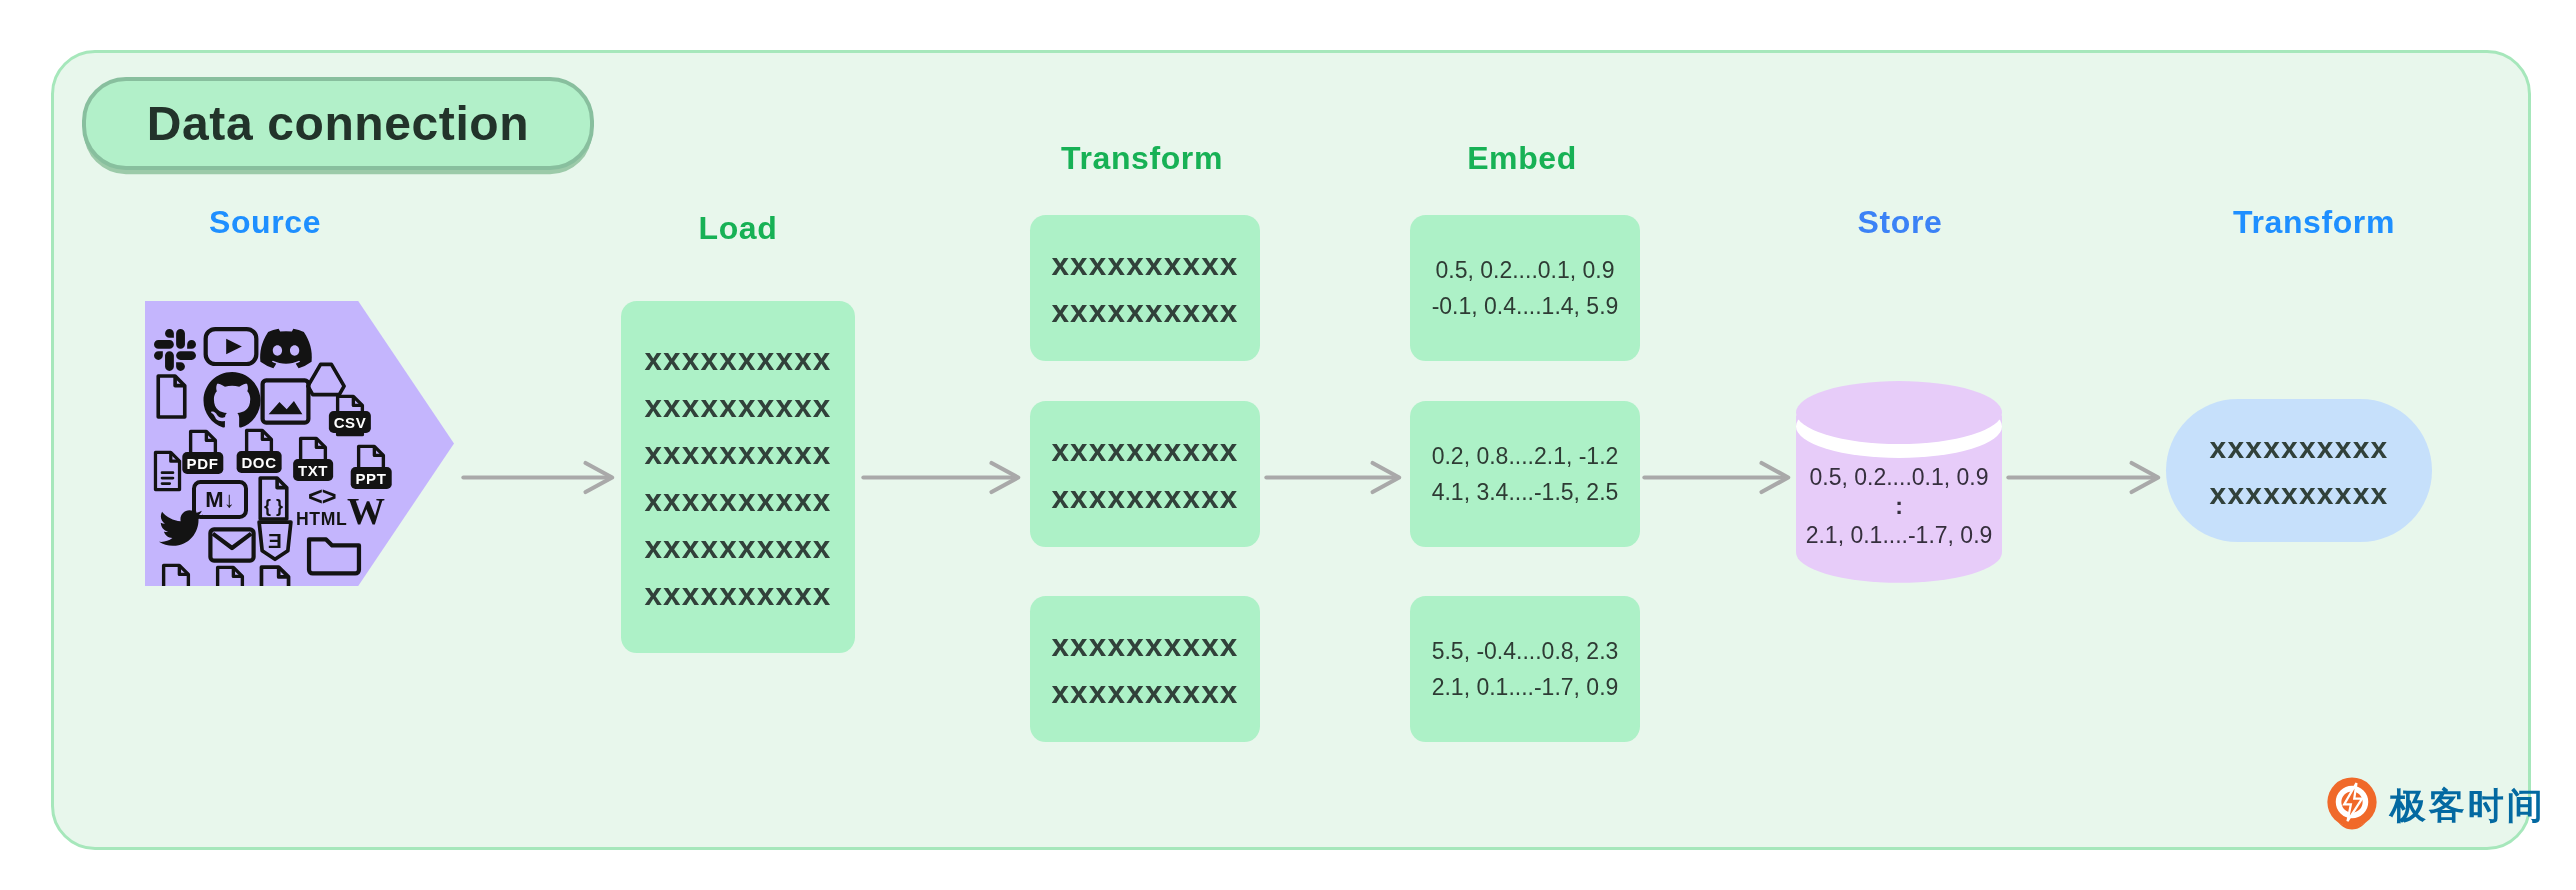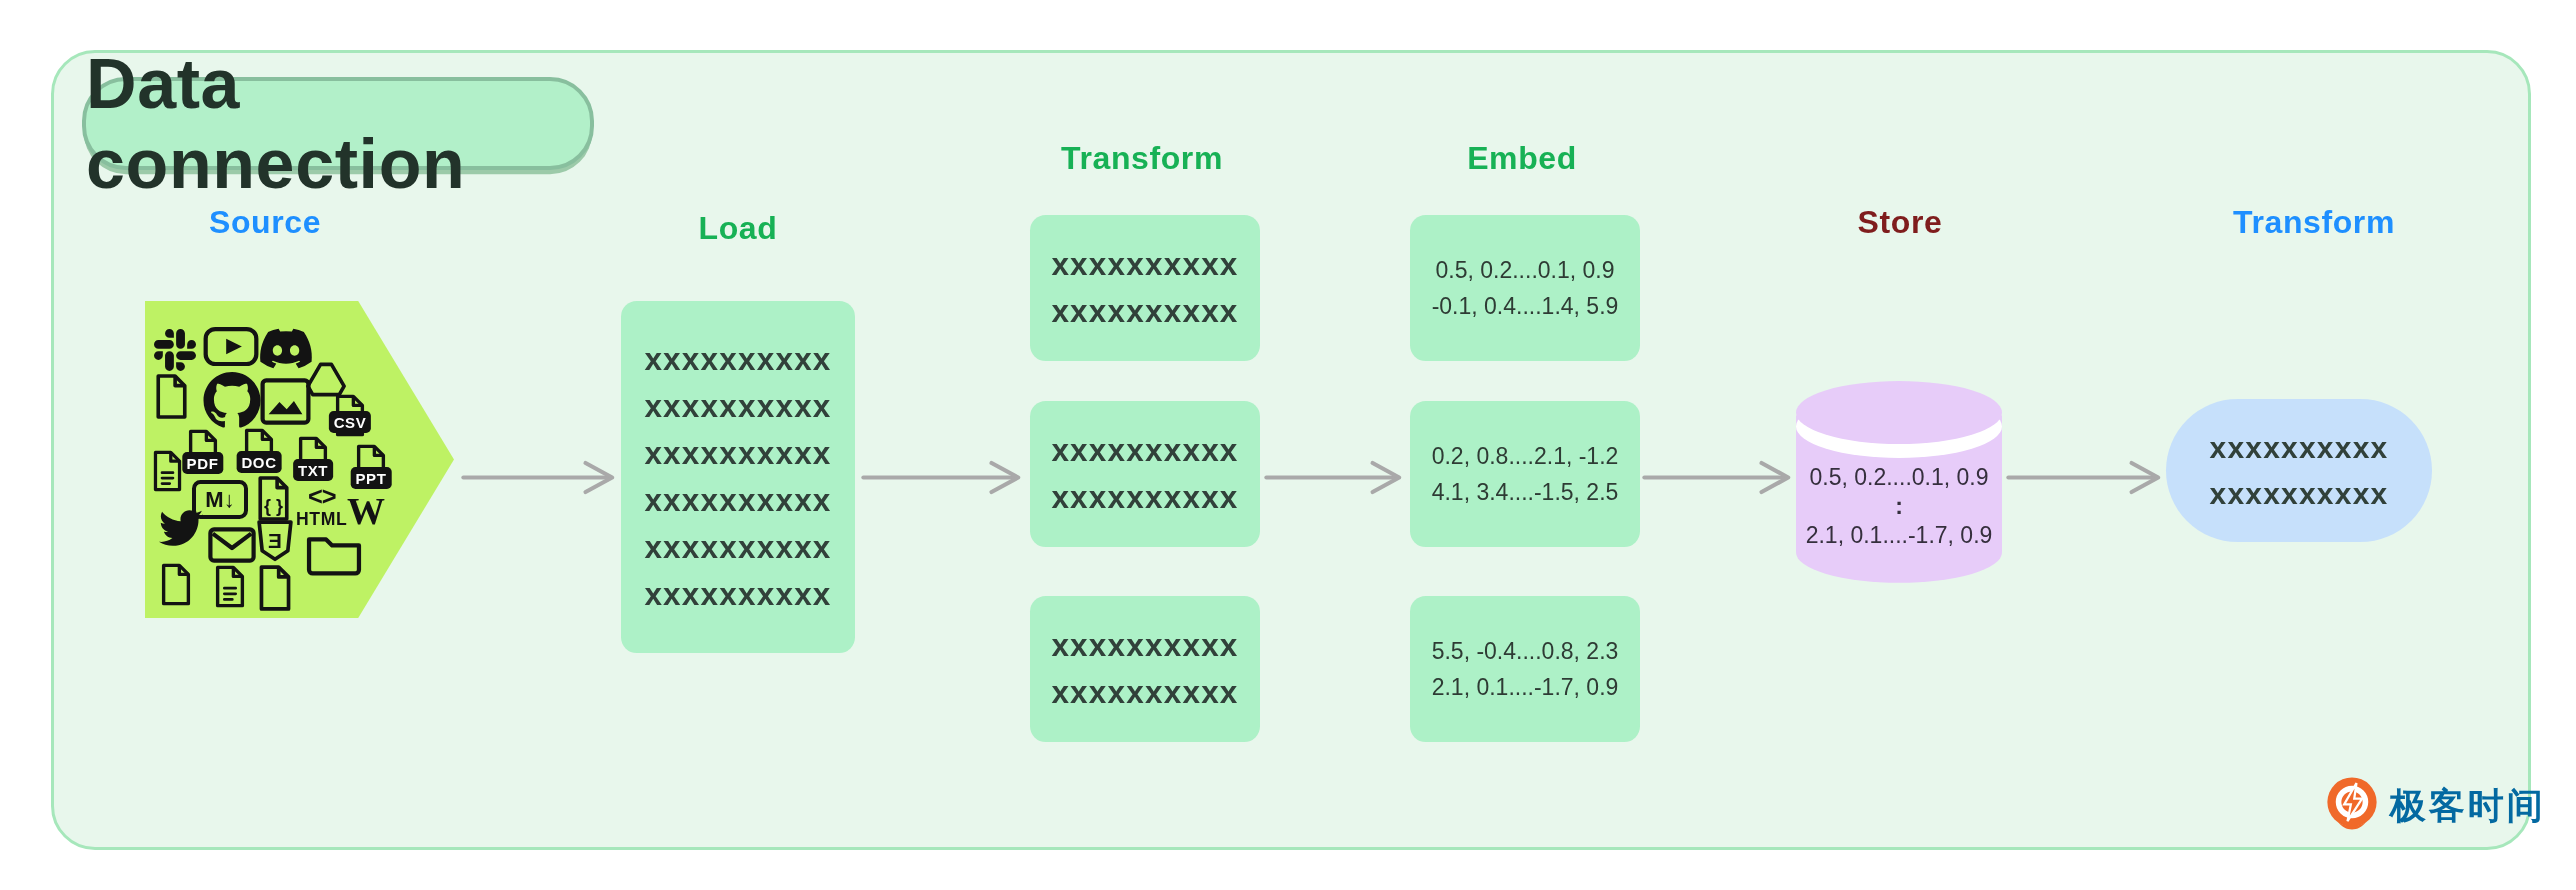--- a/index.html
+++ b/index.html
@@ -1,29 +1,29 @@
 <!DOCTYPE html>
 <html style="font-size:9.7px"><head>
 <meta charset="utf-8">
 <style>
   html,body{margin:0;padding:0;background:#ffffff;font-family:"Liberation Sans",sans-serif;}
   .canvas{position:relative;width:2576px;height:891px;background:#ffffff;overflow:hidden;}
   .panel{position:absolute;left:51px;top:50px;width:2474px;height:794px;background:#e8f7ec;
          border:3px solid #a6e7bb;border-radius:44px;}
   .title-badge{position:absolute;left:82px;top:77px;width:504px;height:85px;background:#b2f0c9;
          border:4.2px solid #88bf9e;border-radius:44px;display:flex;align-items:center;justify-content:center;
-         font-size:70px;font-weight:bold;color:#22332a;letter-spacing:0.6px;
+         font-size:48px;font-weight:bold;color:#22332a;letter-spacing:0.6px;
          box-shadow:0 6px 0 -1.8px #9ccaa9;}
   .stage-heading{position:absolute;transform:translateX(-50%);font-size:32px;font-weight:bold;
          line-height:1;white-space:nowrap;letter-spacing:0.6px;}
   .h-blue{color:#1e8fff;margin-left:20px;}
   .h-green{color:#17b155;}
-  .h-purple{color:#7f1d1d;}
-
-  .pentagon{position:absolute;left:145px;top:301px;width:309px;height:317px;background:#bef264;
+  .h-purple{color:#3b82f6;}
+
+  .pentagon{position:absolute;left:145px;top:301px;width:309px;height:285px;background:#c4b5fd;
          clip-path:polygon(0 0,69% 0,100% 50%,69% 100%,0 100%);}
 
   .icon{position:absolute;color:#131313;}
   .icon svg{display:block;}
   .badge-file{width:52px;height:52px;}
   .badge-file svg{position:absolute;left:50%;top:0;transform:translateX(-50%);}
   .band{position:absolute;left:50%;top:24px;transform:translateX(-50%);background:#131313;color:#ffffff;
         font-weight:bold;font-size:15px;line-height:1;padding:3.6px 4.8px;border-radius:4.8px;
         letter-spacing:0.6px;white-space:nowrap;}
   .band-mid{top:18px;}

